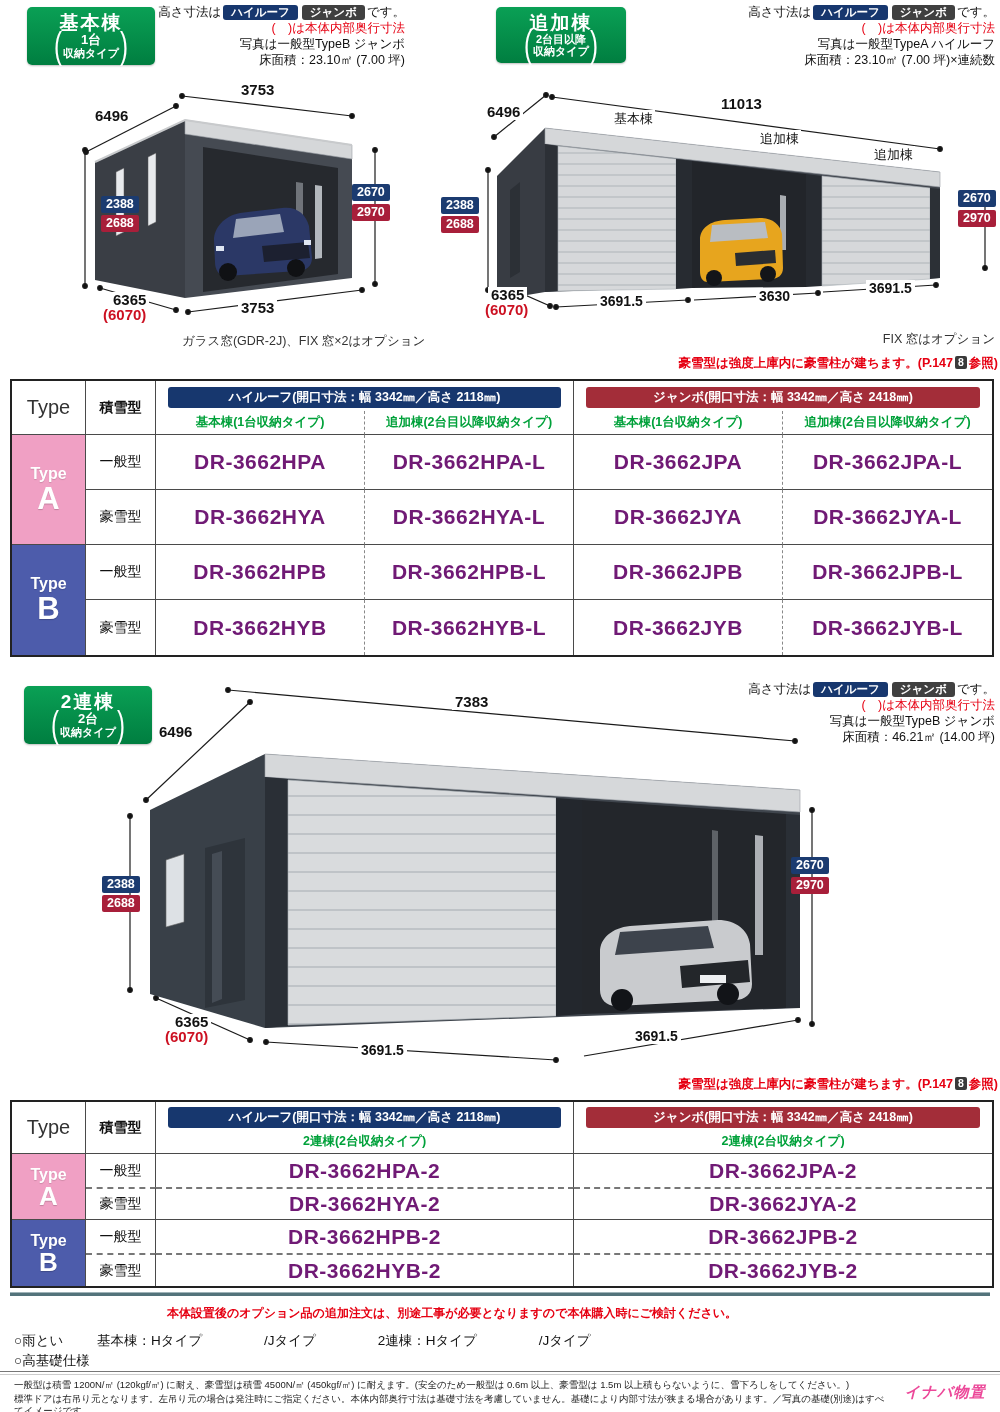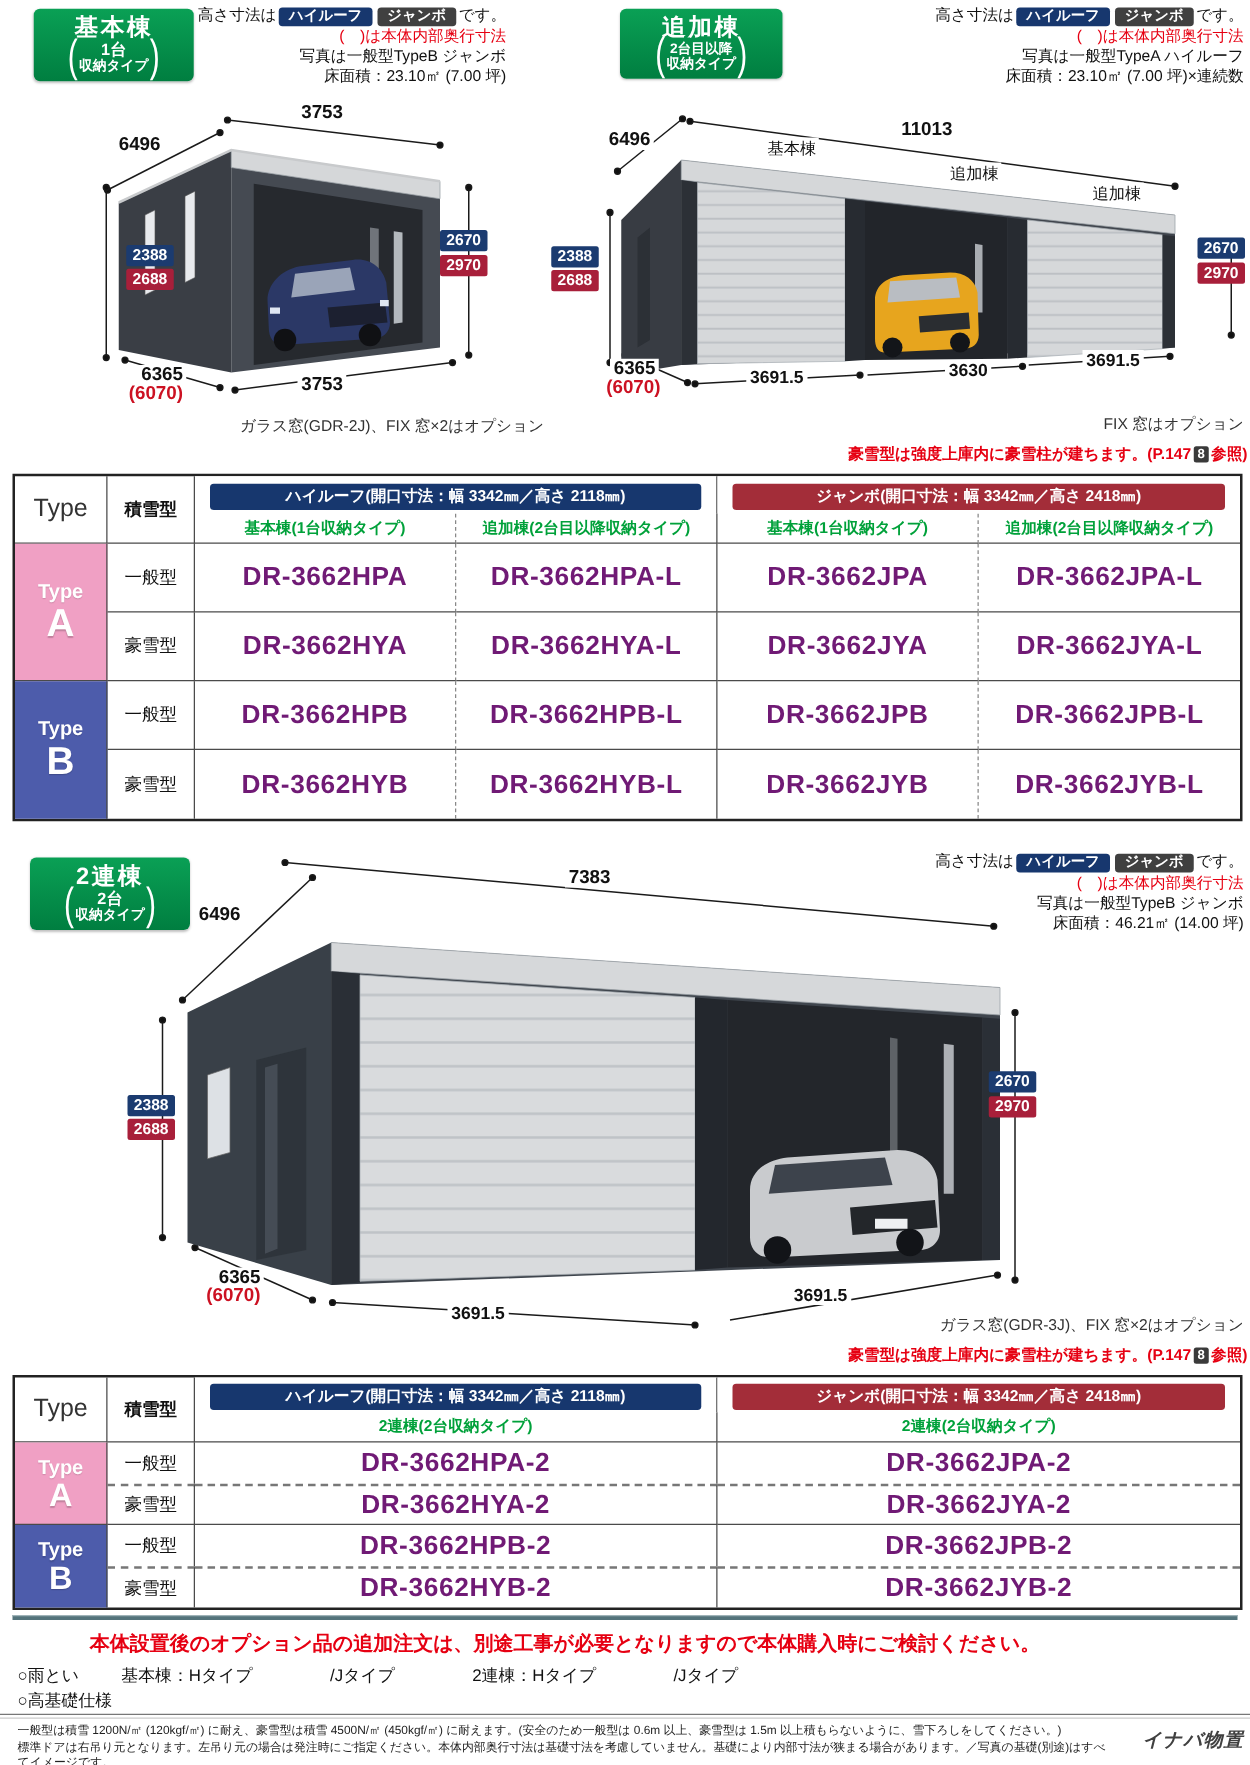--- a/index.html
+++ b/index.html
@@ -62,27 +62,27 @@
   .snow-cell{font-size:14px;color:#111;}
   .code{color:#701a75;font-weight:bold;font-size:21px;letter-spacing:.5px;}
   .typecell{color:#fff;}
   .typecell .tl{font-size:16px;font-weight:bold;line-height:18px;text-shadow:0 1px 1px rgba(0,0,0,.15);}
   .typecell .tt{font-size:31px;font-weight:bold;line-height:32px;text-shadow:0 1px 1px rgba(0,0,0,.2);}
   .typeA{background:#f0a0c4;}
   .typeB{background:#4d5cab;}
 
   
   .teal-bar{position:absolute;left:10px;width:980px;height:3px;background:#53737b;border-top:1px solid #9fb3b8;z-index:2;}
-  .warning{position:absolute;left:0;width:904px;text-align:center;color:#e60012;font-size:16px;font-weight:bold;z-index:2;}
+  .warning{position:absolute;left:0;width:904px;text-align:center;color:#e60012;font-size:12px;font-weight:bold;z-index:2;}
   .optline{position:absolute;left:14px;font-size:13.5px;color:#111;z-index:2;white-space:nowrap;}
   .optline span{margin-right:58px;}
   .optline .lead{margin-right:30px;}
   .thin-rule{position:absolute;left:0;width:1000px;height:2px;border-top:1px solid #777;border-bottom:1px solid #ccc;z-index:2;}
   .fineprint{position:absolute;left:14px;width:880px;font-size:9.5px;line-height:12px;color:#222;z-index:2;}
-  .logo{position:absolute;text-align:right;font-size:15px;font-weight:bold;font-style:italic;color:#404040;z-index:2;letter-spacing:1px;}
+  .logo{position:absolute;text-align:center;font-size:15px;font-weight:bold;font-style:italic;color:#ec4899;z-index:2;letter-spacing:1px;}
 </style>
 </head>
 <body>
 
 <div class="page">
 
   <svg class="figs" width="1000" height="1412" viewBox="0 0 1000 1412">
     <defs>
       <pattern id="ridgeS" width="8" height="11" patternUnits="userSpaceOnUse">
         <rect width="8" height="11" fill="#d6d8da"></rect>
@@ -296,21 +296,21 @@
 
   <div class="dim" style="left:238px;top:82px;">3753</div>
   <div class="dim" style="left:92px;top:108px;">6496</div>
   <div class="dim-badge navy" style="left:101px;top:196px;">2388</div>
   <div class="dim-badge red" style="left:101px;top:215px;">2688</div>
   <div class="dim-badge navy" style="left:352px;top:184px;">2670</div>
   <div class="dim-badge red" style="left:352px;top:204px;">2970</div>
   <div class="dim" style="left:110px;top:292px;">6365</div>
   <div class="dim reddim" style="left:100px;top:307px;">(6070)</div>
   <div class="dim" style="left:238px;top:300px;">3753</div>
-  <div class="caption" style="left:182px;top:333px;margin-left:10px;">ガラス窓(GDR-2J)、FIX 窓×2はオプション</div>
+  <div class="caption" style="left:182px;top:333px;">ガラス窓(GDR-2J)、FIX 窓×2はオプション</div>
 
   <div class="dim" style="left:718px;top:96px;">11013</div>
   <div class="dim" style="left:484px;top:104px;">6496</div>
   <div class="unit-lbl" style="left:612px;top:110px;">基本棟</div>
   <div class="unit-lbl" style="left:758px;top:130px;">追加棟</div>
   <div class="unit-lbl" style="left:872px;top:146px;">追加棟</div>
   <div class="dim-badge navy" style="left:441px;top:197px;">2388</div>
   <div class="dim-badge red" style="left:441px;top:216px;">2688</div>
   <div class="dim-badge navy" style="left:958px;top:190px;">2670</div>
   <div class="dim-badge red" style="left:958px;top:210px;">2970</div>
@@ -327,21 +327,20 @@
   <div class="dim" style="left:452px;top:694px;">7383</div>
   <div class="dim" style="left:156px;top:724px;">6496</div>
   <div class="dim-badge navy" style="left:102px;top:876px;">2388</div>
   <div class="dim-badge red" style="left:102px;top:895px;">2688</div>
   <div class="dim-badge navy" style="left:791px;top:857px;">2670</div>
   <div class="dim-badge red" style="left:791px;top:877px;">2970</div>
   <div class="dim" style="left:172px;top:1014px;">6365</div>
   <div class="dim reddim" style="left:162px;top:1029px;">(6070)</div>
   <div class="dim small" style="left:358px;top:1042px;">3691.5</div>
   <div class="dim small" style="left:632px;top:1028px;">3691.5</div>
-  <div class="caption right" style="left:640px;top:1052px;width:355px;">ガラス窓(GDR-3J)、FIX 窓×2はオプション</div>
   <div class="snow-note" style="left:600px;top:1076px;width:398px;">
     <span>豪雪型は強度上庫内に豪雪柱が建ちます。</span><span>(P.147</span><span class="refbox">8</span><span>参照)</span>
   </div>
 
   <table class="spec" style="left:10px;top:379px;width:980px;">
     <colgroup>
         <col style="width:74px">
         <col style="width:70px">
         <col style="width:209px">
         <col style="width:209px">

